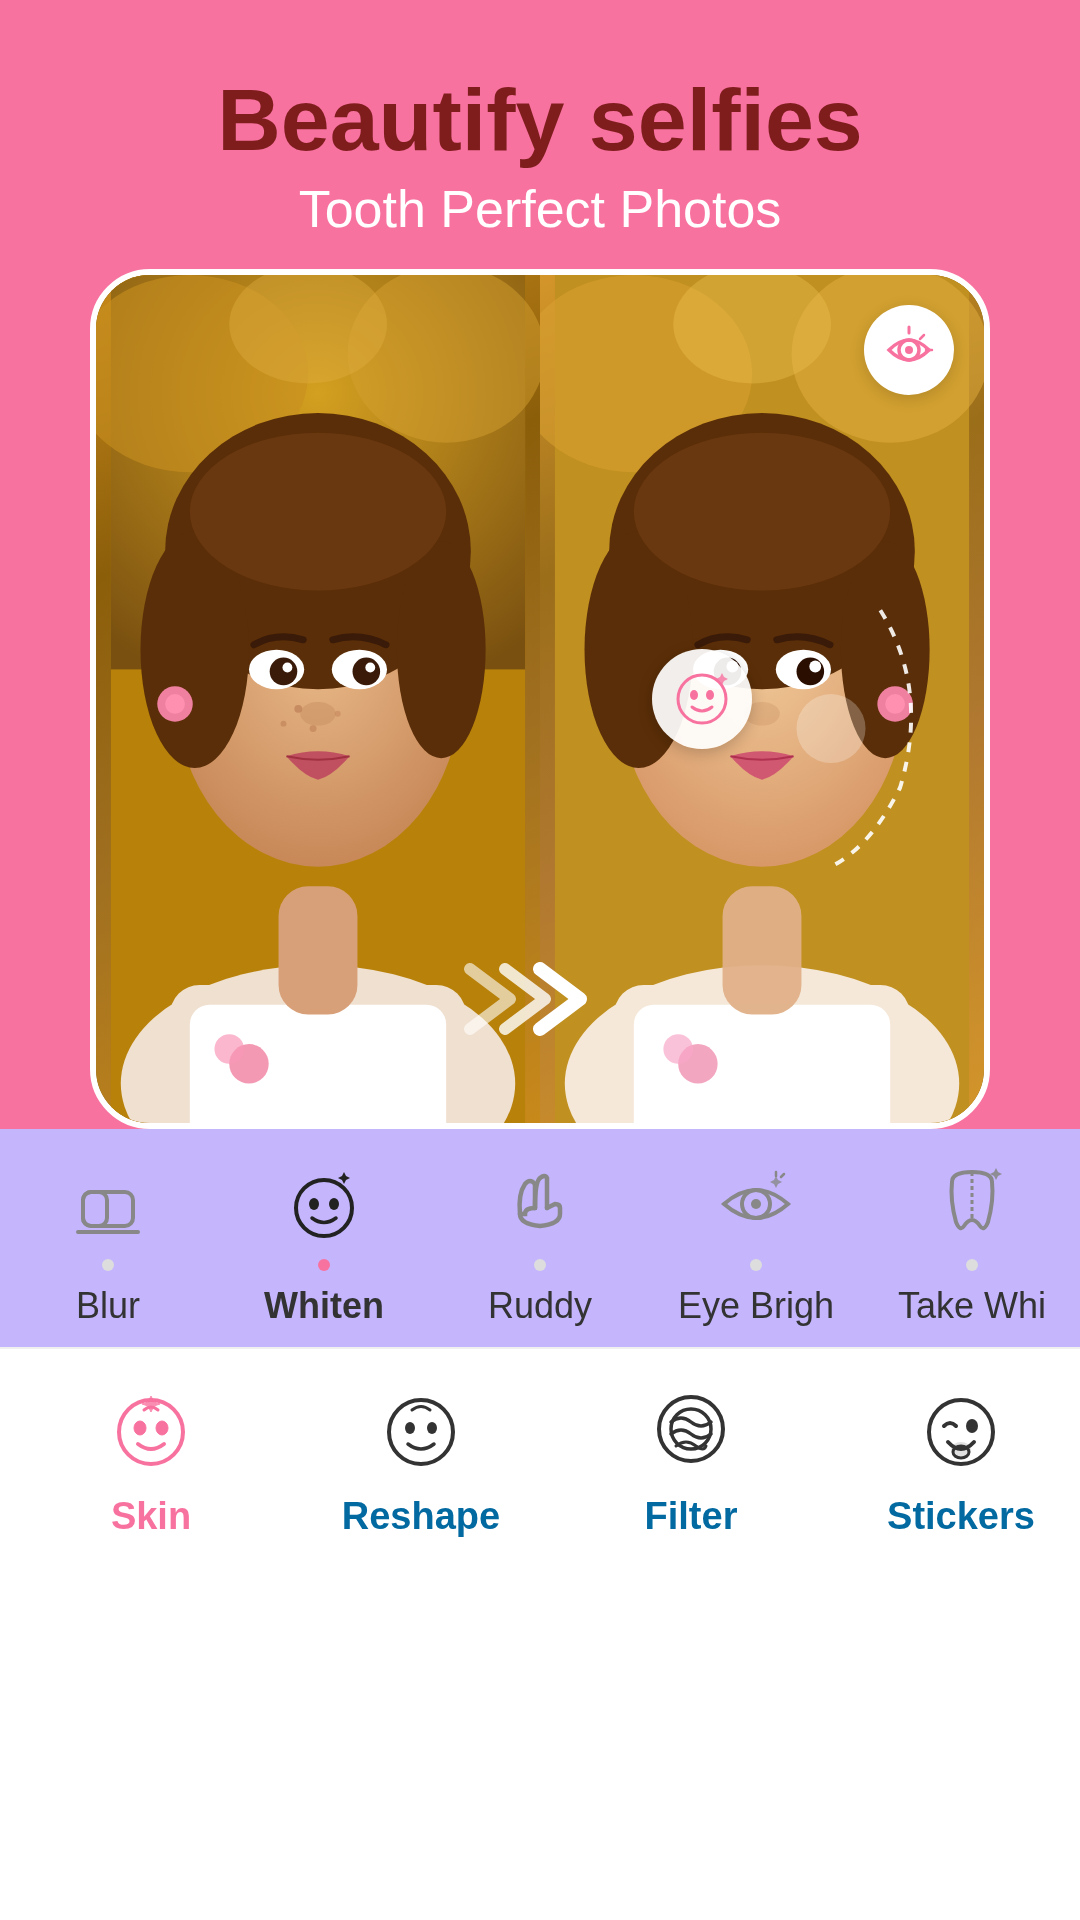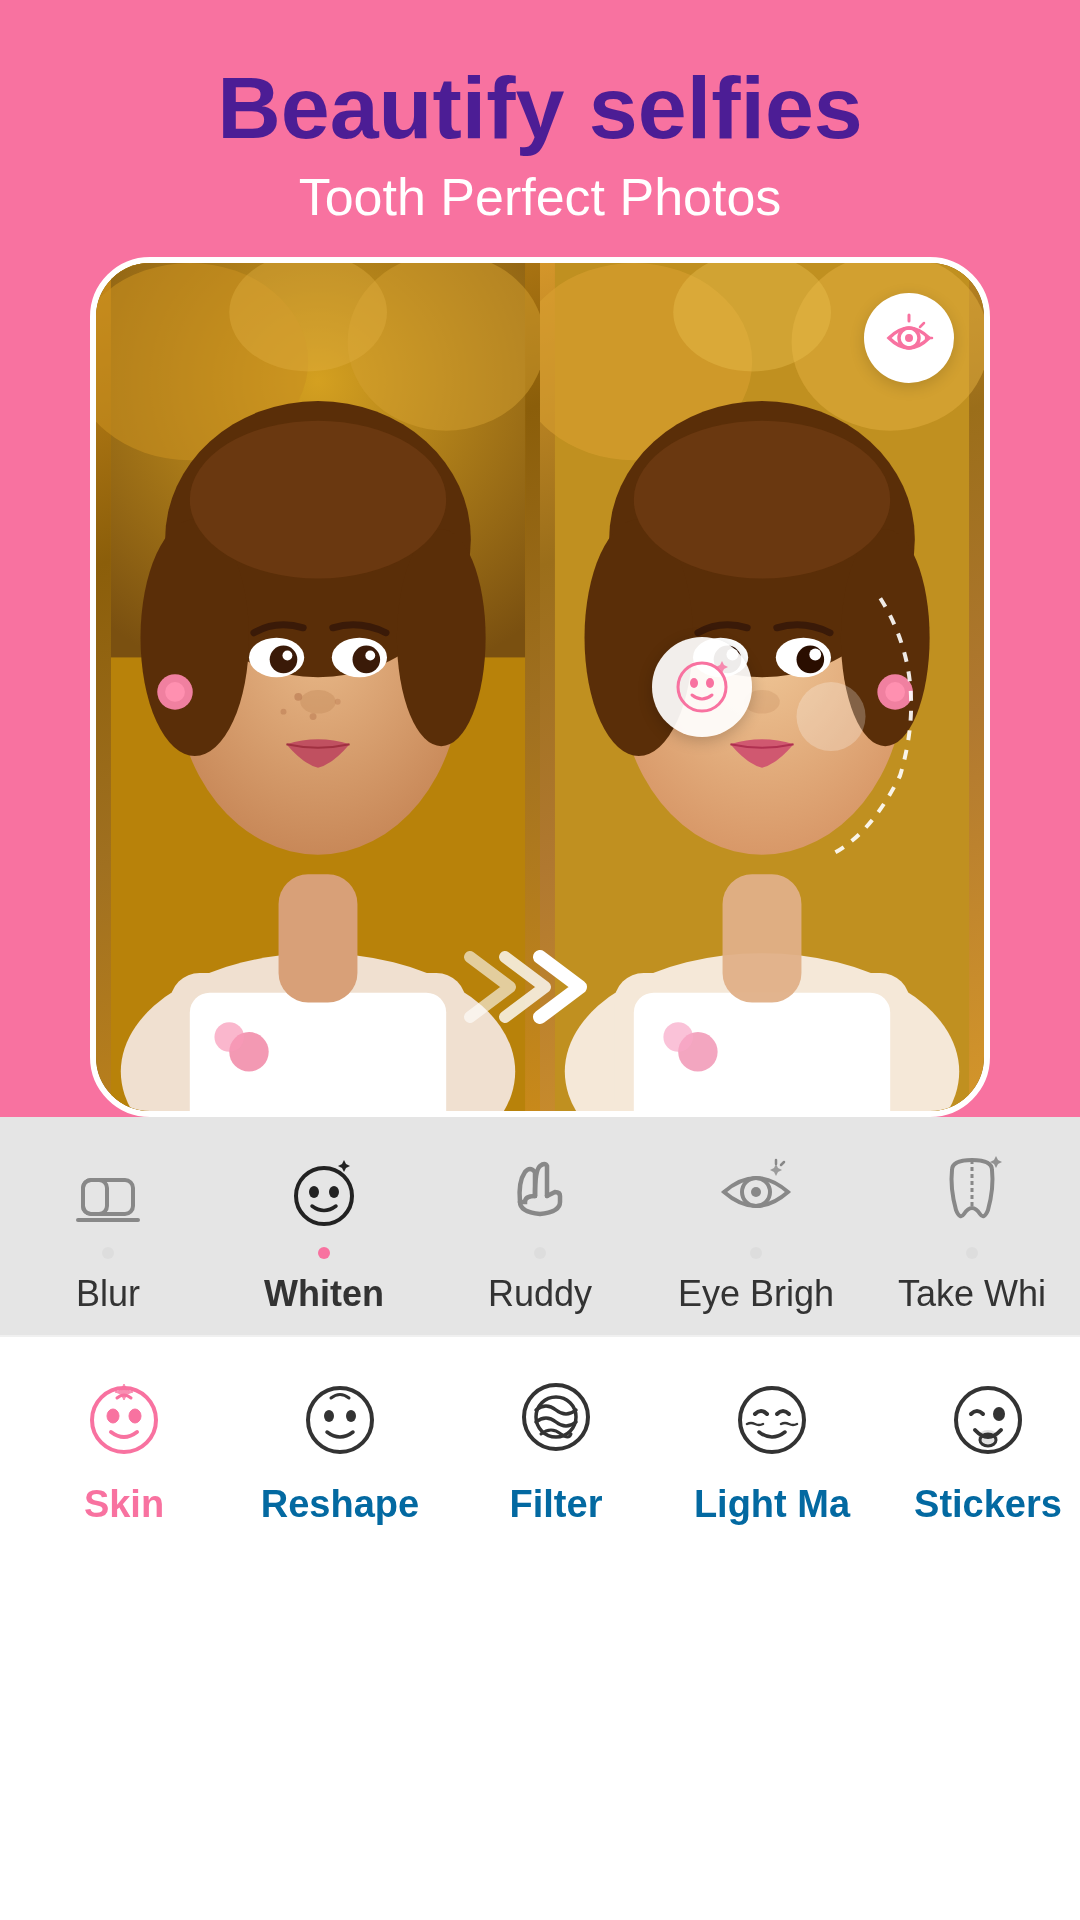--- a/index.html
+++ b/index.html
@@ -18,22 +18,23 @@
     
     .header {
       width: 100%;
       padding: 60px 40px 30px;
       text-align: center;
       background: #f872a0;
     }
     .header-title {
       font-size: 88px;
       font-weight: 800;
-      color: #4c1d95;
+      color: #7f1d1d;
       line-height: 1.1;
+      margin-top: 12px;
     }
     .header-subtitle {
       font-size: 52px;
       font-weight: 500;
       color: white;
       margin-top: 10px;
     }
 
     
     .photo-container {
@@ -127,21 +128,21 @@
       width: 1080px;
       background: white;
       flex: 1;
       display: flex;
       flex-direction: column;
     }
 
     
     .feature-toolbar {
       width: 100%;
-      background: #e5e5e5;
+      background: #c4b5fd;
       padding: 30px 0 20px;
       display: flex;
       justify-content: space-around;
       align-items: flex-start;
       border-bottom: 2px solid #f0f0f0;
     }
     .feature-item {
       display: flex;
       flex-direction: column;
       align-items: center;
@@ -513,45 +514,28 @@
           <circle cx="45" cy="45" r="20" stroke="#333" stroke-width="3.5" fill="none"></circle>
 
           <path d="M25,38 Q35,30 45,38 Q55,46 65,38" stroke="#333" stroke-width="3.5" fill="none" stroke-linecap="round"></path>
           <path d="M25,50 Q35,42 45,50 Q55,58 65,50" stroke="#333" stroke-width="3.5" fill="none" stroke-linecap="round"></path>
           <path d="M30,62 Q40,54 50,62 Q58,68 60,62" stroke="#333" stroke-width="3" fill="none" stroke-linecap="round"></path>
         </svg>
       </div>
       <span class="nav-label">Filter</span>
     </div>
 
+
     <div class="nav-item">
       <div class="nav-icon-wrap">
         <svg width="90" height="90" viewBox="0 0 90 90" xmlns="http://www.w3.org/2000/svg">
 
           <circle cx="45" cy="48" r="32" stroke="#333" stroke-width="4" fill="none"></circle>
 
           <path d="M28,42 Q34,36 40,42" stroke="#333" stroke-width="4" fill="none" stroke-linecap="round"></path>
-          <path d="M50,42 Q56,36 62,42" stroke="#333" stroke-width="4" fill="none" stroke-linecap="round"></path>
-
-          <path d="M32,60 Q45,70 58,60" stroke="#333" stroke-width="3.5" fill="none" stroke-linecap="round"></path>
-
-          <path d="M20,52 Q24,50 28,52 Q32,54 36,52" stroke="#333" stroke-width="2.5" fill="none" stroke-linecap="round"></path>
-          <path d="M54,52 Q58,50 62,52 Q66,54 70,52" stroke="#333" stroke-width="2.5" fill="none" stroke-linecap="round"></path>
-        </svg>
-      </div>
-      <span class="nav-label">Light Ma</span>
-    </div>
-
-    <div class="nav-item">
-      <div class="nav-icon-wrap">
-        <svg width="90" height="90" viewBox="0 0 90 90" xmlns="http://www.w3.org/2000/svg">
-
-          <circle cx="45" cy="48" r="32" stroke="#333" stroke-width="4" fill="none"></circle>
-
-          <path d="M28,42 Q34,36 40,42" stroke="#333" stroke-width="4" fill="none" stroke-linecap="round"></path>
 
           <ellipse cx="56" cy="42" rx="6" ry="7" fill="#333"></ellipse>
 
           <path d="M32,58 Q45,72 58,58" stroke="#333" stroke-width="4" fill="none" stroke-linecap="round"></path>
           <ellipse cx="45" cy="66" rx="10" ry="8" fill="#333" opacity="0.15"></ellipse>
           <ellipse cx="45" cy="68" rx="8" ry="6" stroke="#333" stroke-width="3" fill="none"></ellipse>
         </svg>
       </div>
       <span class="nav-label">Stickers</span>
     </div>

